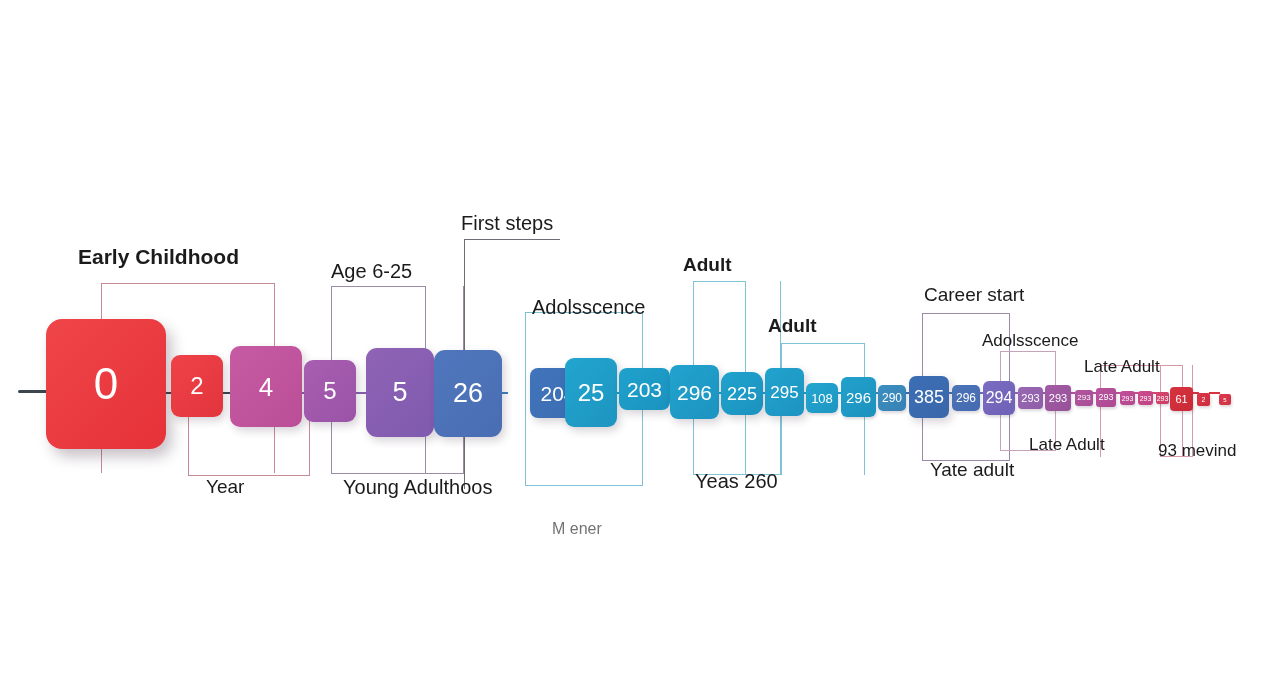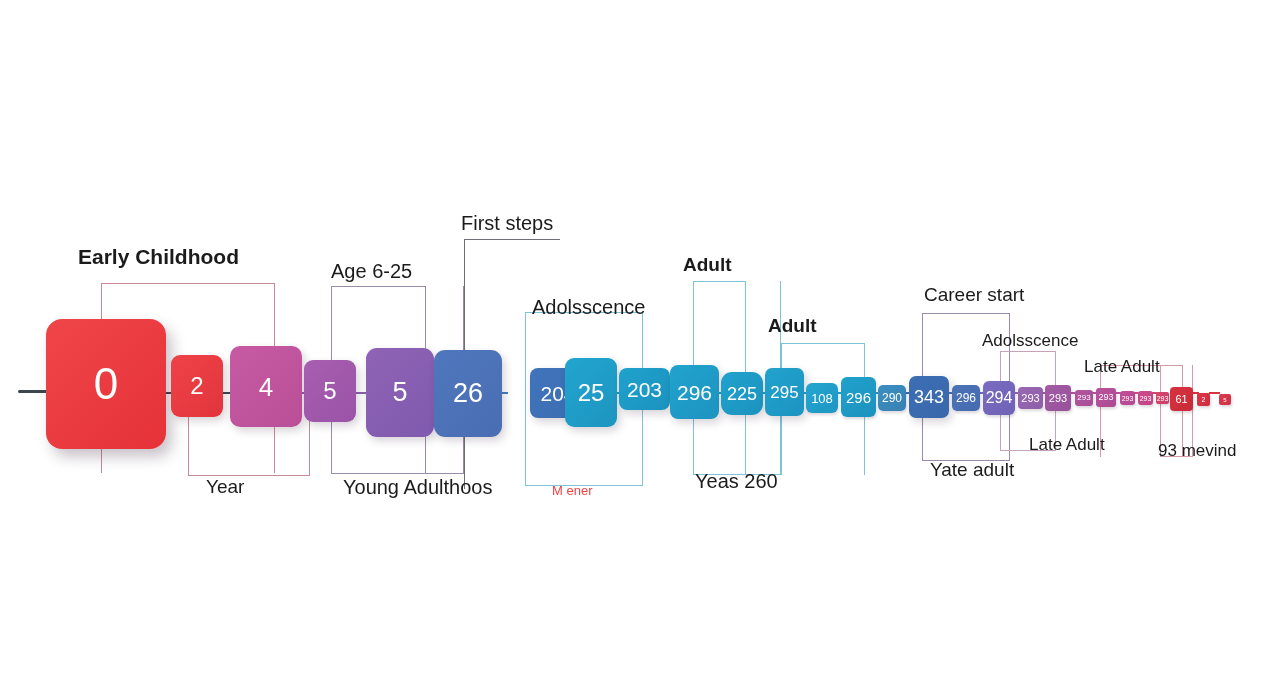--- a/index.html
+++ b/index.html
@@ -145,42 +145,42 @@
       <div class="node soft" style="left: 434px; top: 350px; width: 68px; height: 87px; border-radius: 11px; font-size: 27px; background: linear-gradient(135deg, rgb(79, 119, 189) 0%, rgb(74, 109, 178) 100%);">26</div>
       <div class="node soft" style="left: 506px; top: 368px; width: 56px; height: 50px; border-radius: 8px; font-size: 21px; background: linear-gradient(135deg, rgb(64, 116, 187) 0%, rgb(61, 109, 178) 100%); margin-left: 24px;">204</div>
       <div class="node soft" style="left: 565px; top: 358px; width: 52px; height: 69px; border-radius: 9px; font-size: 24px; background: linear-gradient(135deg, rgb(33, 165, 207) 0%, rgb(29, 149, 192) 100%);">25</div>
       <div class="node soft" style="left: 619px; top: 368px; width: 51px; height: 42px; border-radius: 8px; font-size: 21px; background: linear-gradient(135deg, rgb(31, 162, 205) 0%, rgb(27, 146, 191) 100%);">203</div>
       <div class="node soft" style="left: 670px; top: 365px; width: 49px; height: 54px; border-radius: 8px; font-size: 21px; background: linear-gradient(135deg, rgb(33, 163, 206) 0%, rgb(29, 147, 192) 100%);">296</div>
       <div class="node soft" style="left: 721px; top: 372px; width: 42px; height: 43px; border-radius: 11px; font-size: 18px; background: linear-gradient(135deg, rgb(32, 162, 205) 0%, rgb(28, 146, 191) 100%);">225</div>
       <div class="node soft" style="left: 765px; top: 368px; width: 39px; height: 48px; border-radius: 7px; font-size: 17px; background: linear-gradient(135deg, rgb(33, 163, 206) 0%, rgb(29, 147, 192) 100%);">295</div>
       <div class="node tiny" style="left: 806px; top: 383px; width: 32px; height: 30px; border-radius: 6px; font-size: 13px; background: linear-gradient(135deg, rgb(34, 166, 208) 0%, rgb(30, 150, 194) 100%);">108</div>
       <div class="node tiny" style="left: 841px; top: 377px; width: 35px; height: 40px; border-radius: 6px; font-size: 15px; background: linear-gradient(135deg, rgb(33, 161, 204) 0%, rgb(29, 146, 190) 100%);">296</div>
       <div class="node tiny" style="left: 878px; top: 385px; width: 28px; height: 26px; border-radius: 5px; font-size: 12px; background: linear-gradient(135deg, rgb(60, 143, 193) 0%, rgb(56, 129, 180) 100%);">290</div>
-      <div class="node soft" style="left: 909px; top: 376px; width: 40px; height: 42px; border-radius: 7px; font-size: 18px; background: linear-gradient(135deg, rgb(60, 110, 180) 0%, rgb(58, 103, 171) 100%);">343</div>
+      <div class="node soft" style="left: 909px; top: 376px; width: 40px; height: 42px; border-radius: 7px; font-size: 18px; background: linear-gradient(135deg, rgb(60, 110, 180) 0%, rgb(58, 103, 171) 100%);">385</div>
       <div class="node tiny" style="left: 952px; top: 385px; width: 28px; height: 26px; border-radius: 5px; font-size: 12px; background: linear-gradient(135deg, rgb(75, 116, 184) 0%, rgb(70, 106, 176) 100%);">296</div>
       <div class="node tiny" style="left: 983px; top: 381px; width: 32px; height: 34px; border-radius: 6px; font-size: 16px; background: linear-gradient(135deg, rgb(122, 108, 192) 0%, rgb(111, 97, 182) 100%);">294</div>
       <div class="node tiny" style="left: 1018px; top: 387px; width: 25px; height: 22px; border-radius: 4px; font-size: 11px; background: linear-gradient(135deg, rgb(154, 104, 178) 0%, rgb(142, 94, 168) 100%);">293</div>
       <div class="node tiny" style="left: 1045px; top: 385px; width: 26px; height: 26px; border-radius: 4px; font-size: 11px; background: linear-gradient(135deg, rgb(162, 91, 164) 0%, rgb(150, 82, 154) 100%);">293</div>
       <div class="node tiny" style="left: 1075px; top: 390px; width: 18px; height: 16px; border-radius: 3px; font-size: 8px; background: linear-gradient(135deg, rgb(179, 86, 159) 0%, rgb(167, 76, 149) 100%);">293</div>
       <div class="node tiny" style="left: 1096px; top: 388px; width: 20px; height: 19px; border-radius: 3px; font-size: 9px; background: linear-gradient(135deg, rgb(184, 83, 156) 0%, rgb(172, 74, 146) 100%);">293</div>
       <div class="node tiny" style="left: 1120px; top: 391px; width: 15px; height: 14px; border-radius: 3px; font-size: 7px; background: linear-gradient(135deg, rgb(192, 80, 153) 0%, rgb(180, 71, 143) 100%);">293</div>
       <div class="node tiny" style="left: 1138px; top: 391px; width: 15px; height: 14px; border-radius: 3px; font-size: 7px; background: linear-gradient(135deg, rgb(204, 75, 141) 0%, rgb(192, 66, 131) 100%);">293</div>
       <div class="node tiny" style="left: 1156px; top: 392px; width: 13px; height: 12px; border-radius: 2px; font-size: 7px; background: linear-gradient(135deg, rgb(214, 70, 111) 0%, rgb(202, 61, 102) 100%);">293</div>
       <div class="node tiny" style="left: 1170px; top: 387px; width: 23px; height: 24px; border-radius: 4px; font-size: 11px; background: linear-gradient(135deg, rgb(214, 51, 63) 0%, rgb(201, 42, 55) 100%);">61</div>
       <div class="node tiny" style="left: 1197px; top: 393px; width: 13px; height: 13px; border-radius: 2px; font-size: 7px; background: linear-gradient(135deg, rgb(218, 54, 71) 0%, rgb(206, 45, 62) 100%);">2</div>
       <div class="node tiny" style="left: 1219px; top: 394px; width: 12px; height: 11px; border-radius: 2px; font-size: 6px; background: linear-gradient(135deg, rgb(220, 58, 78) 0%, rgb(208, 49, 69) 100%);">5</div>
     </div>
   <div id="labels-layer">
       <div class="label bold" style="left: 78px; top: 245px; font-size: 21px; color: rgb(27, 27, 27);">Early Childhood</div>
       <div class="label reg" style="left: 206px; top: 477px; font-size: 19px; color: rgb(27, 27, 27);">Year</div>
       <div class="label reg" style="left: 331px; top: 260px; font-size: 20px; color: rgb(27, 27, 27);">Age 6-25</div>
       <div class="label reg" style="left: 343px; top: 476px; font-size: 20px; color: rgb(27, 27, 27);">Young Adulthoos</div>
       <div class="label reg" style="left: 461px; top: 212px; font-size: 20px; color: rgb(27, 27, 27);">First steps</div>
       <div class="label reg" style="left: 532px; top: 296px; font-size: 20px; color: rgb(27, 27, 27);">Adolsscence</div>
-      <div class="label reg" style="left: 552px; top: 484px; font-size: 13px; color: #ef4444;">M ener</div>
+      <div class="label reg" style="left: 552px; top: 520px; font-size: 16px; color: #737373;">M ener</div>
       <div class="label bold" style="left: 683px; top: 255px; font-size: 19px; color: rgb(27, 27, 27);">Adult</div>
       <div class="label reg" style="left: 695px; top: 470px; font-size: 20px; color: rgb(27, 27, 27);">Yeas 260</div>
       <div class="label bold" style="left: 768px; top: 316px; font-size: 19px; color: rgb(27, 27, 27);">Adult</div>
       <div class="label reg" style="left: 924px; top: 285px; font-size: 19px; color: rgb(27, 27, 27);">Career start</div>
       <div class="label reg" style="left: 930px; top: 460px; font-size: 19px; color: rgb(27, 27, 27);">Yate adult</div>
       <div class="label reg" style="left: 982px; top: 332px; font-size: 17px; color: rgb(27, 27, 27);">Adolsscence</div>
       <div class="label reg" style="left: 1029px; top: 436px; font-size: 17px; color: rgb(27, 27, 27);">Late Adult</div>
       <div class="label reg" style="left: 1084px; top: 358px; font-size: 17px; color: rgb(27, 27, 27);">Late Adult</div>
       <div class="label reg" style="left: 1158px; top: 442px; font-size: 17px; color: rgb(27, 27, 27);">93 mevind</div>
     </div>

